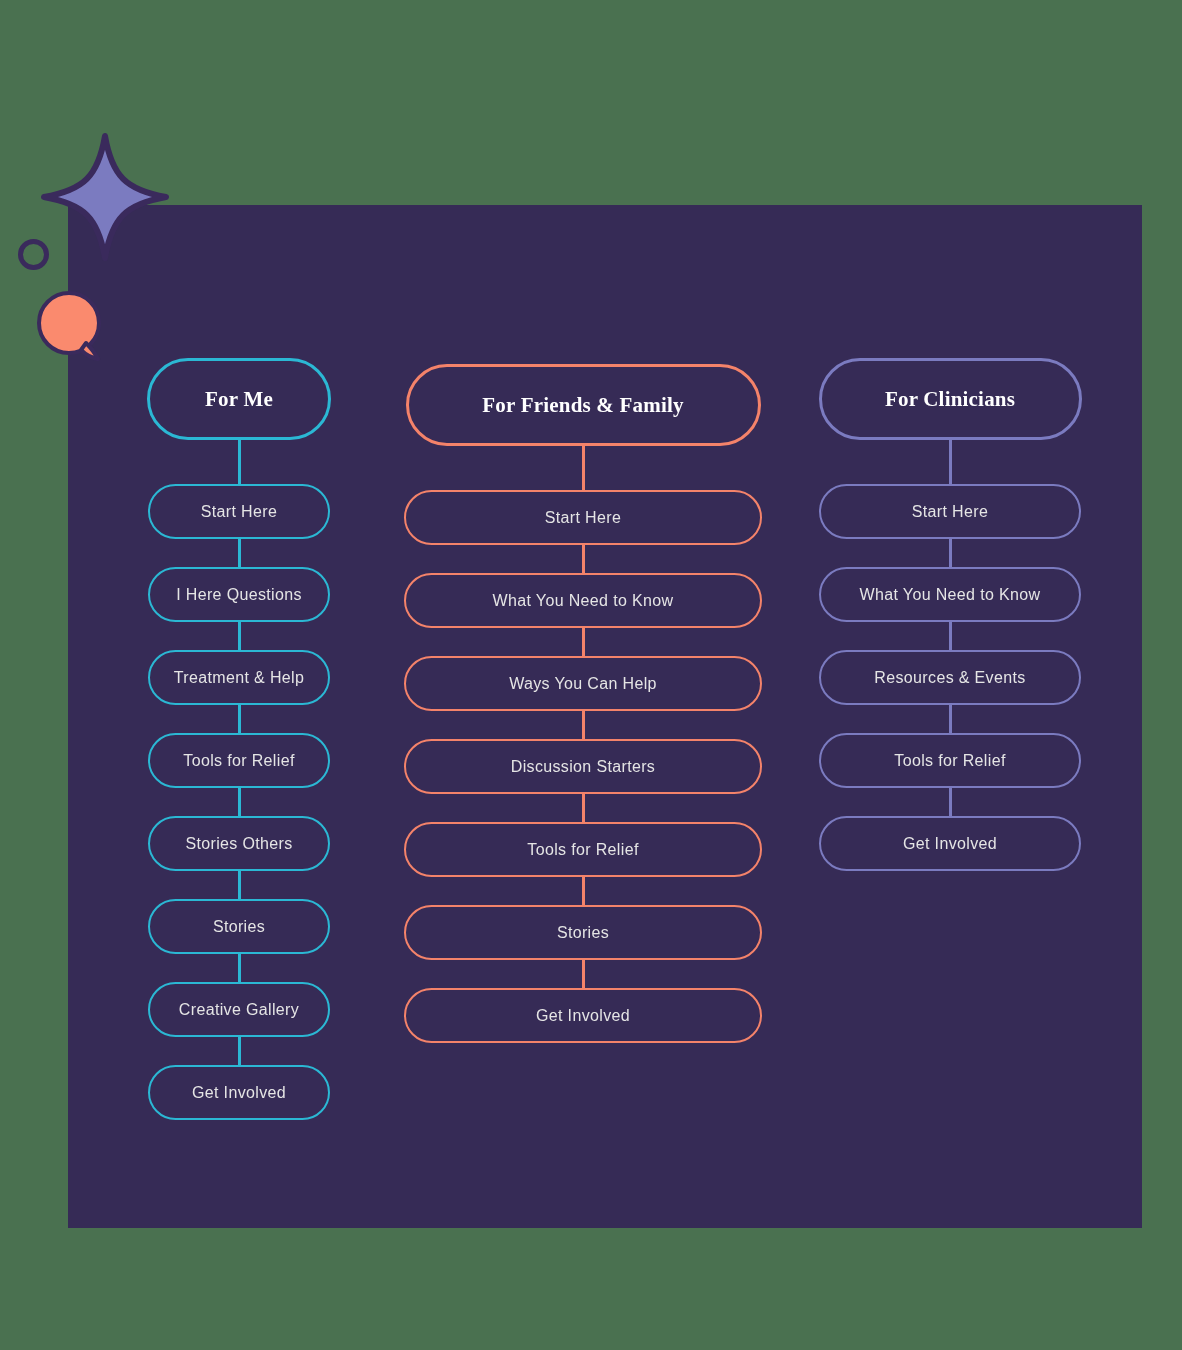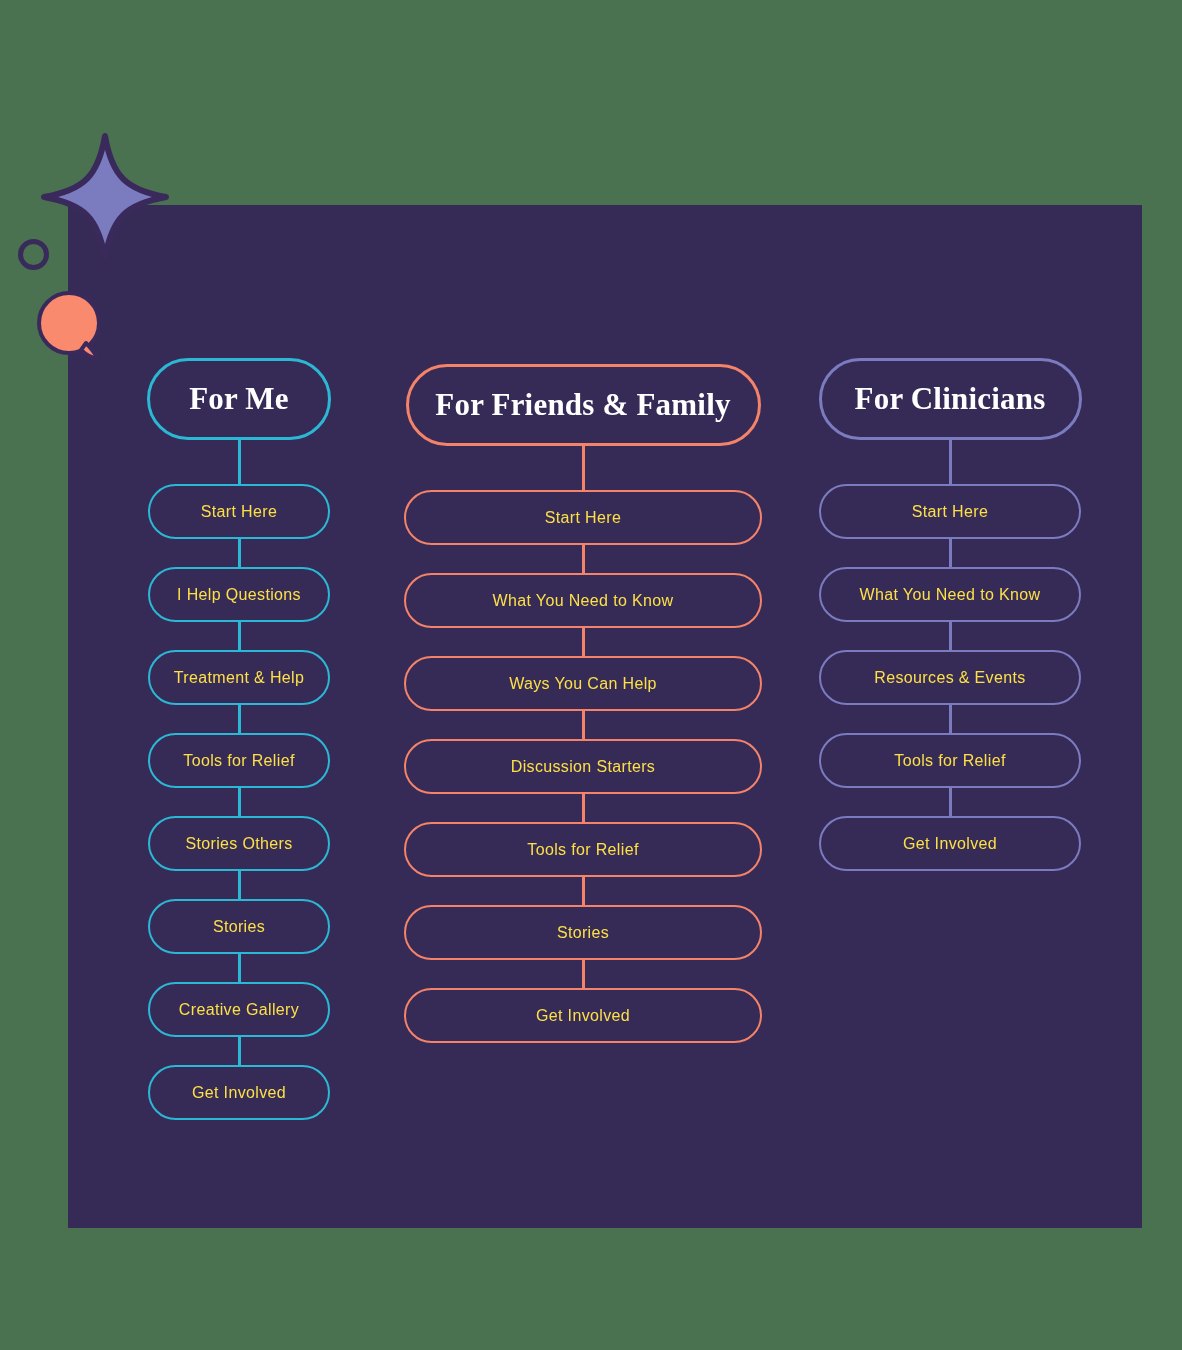--- a/index.html
+++ b/index.html
@@ -89,21 +89,21 @@
   .header-pill {
     box-sizing: border-box;
     height: 82px;
     border-radius: 41px;
     border: 3px solid #2bb8d4;
     display: flex;
     align-items: center;
     justify-content: center;
     color: #ffffff;
     font-family: "Liberation Serif", serif;
-    font-size: 31px;
+    font-size: 21px;
     font-weight: bold;
     letter-spacing: 0.2px;
     white-space: nowrap;
     background: transparent;
   }
   .col-0 .header-pill { width: 184px; }
   .col-1 .header-pill { width: 355px; }
   .col-2 .header-pill { width: 263px; text-align: right; }
 
   
@@ -119,21 +119,21 @@
 
   
   .item-pill {
     box-sizing: border-box;
     height: 55px;
     border-radius: 28px;
     border: 2px solid #2bb8d4;
     display: flex;
     align-items: center;
     justify-content: center;
-    color: #fde047;
+    color: #e5e5e5;
     font-family: "Liberation Sans", sans-serif;
     font-size: 16px;
     font-weight: normal;
     letter-spacing: 0.35px;
     white-space: nowrap;
     background: transparent;
   }
   .col-0 .item-pill { width: 182px; }
   .col-1 .item-pill { width: 358px; }
   .col-2 .item-pill { width: 262px; }
@@ -164,21 +164,21 @@
   </svg>
 
   <div id="panel">
     <div id="columns">
 
       <div class="column col-0">
         <div class="header-pill">For Me</div>
         <div class="connector"></div>
         <div class="item-pill">Start Here</div>
         <div class="connector short"></div>
-        <div class="item-pill">I Help Questions</div>
+        <div class="item-pill">I Here Questions</div>
         <div class="connector short"></div>
         <div class="item-pill">Treatment &amp; Help</div>
         <div class="connector short"></div>
         <div class="item-pill">Tools for Relief</div>
         <div class="connector short"></div>
         <div class="item-pill">Stories Others</div>
         <div class="connector short"></div>
         <div class="item-pill">Stories</div>
         <div class="connector short"></div>
         <div class="item-pill">Creative Gallery</div>

